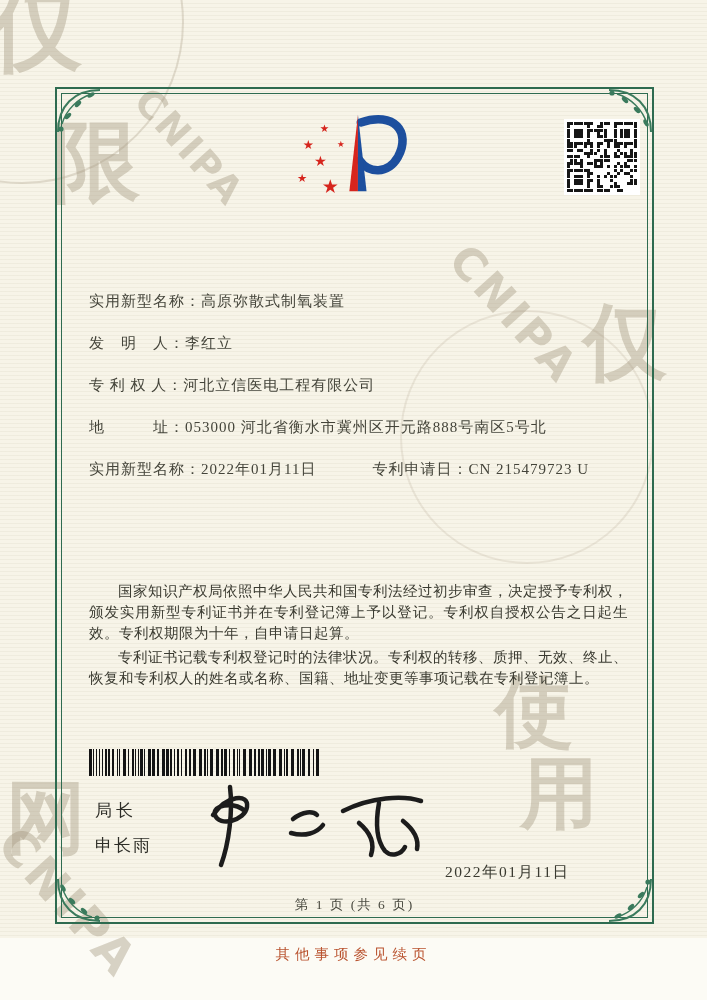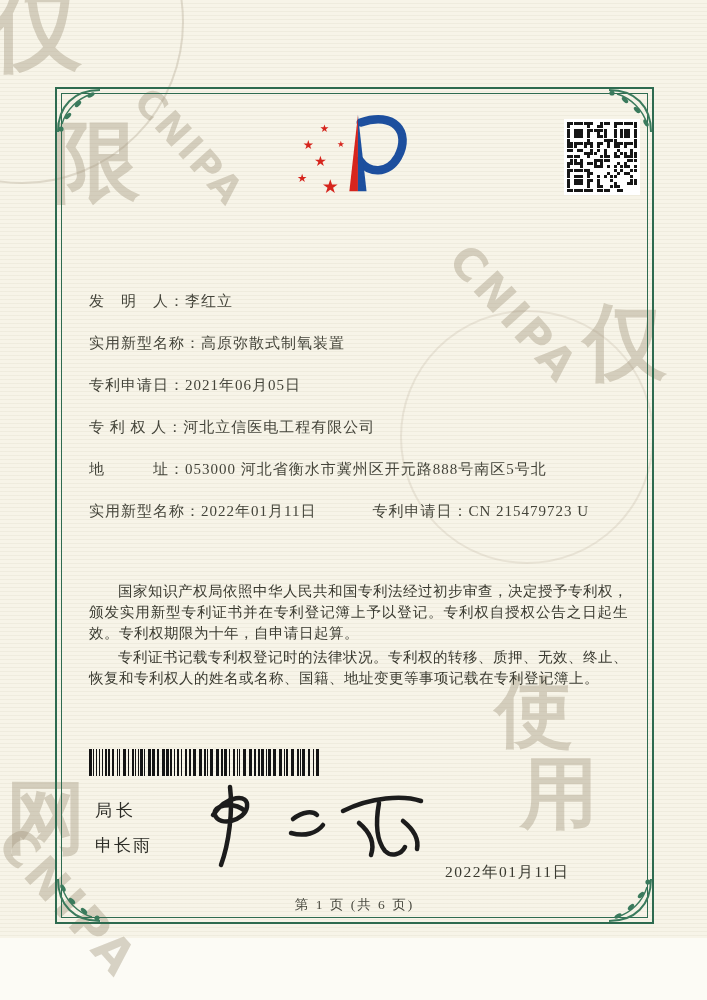--- a/index.html
+++ b/index.html
@@ -380,27 +380,24 @@
           <i style="left:36.7px;top:66.7px"></i>
           <i style="left:40.0px;top:66.7px"></i>
           <i style="left:50.0px;top:66.7px"></i>
           <i style="left:53.3px;top:66.7px"></i>
         </div>
       </div>
 
 
     <div class="fields">
       <div class="field-row">
+        <span class="fl">实用新型名称：</span><span class="fv">高原弥散式制氧装置</span>
+      </div>
+      <div class="field-row">
         <span class="fl">发　明　人：</span><span class="fv">李红立</span>
-      </div>
-      <div class="field-row">
-        <span class="fl">实用新型名称：</span><span class="fv">高原弥散式制氧装置</span>
-      </div>
-      <div class="field-row">
-        <span class="fl">专利申请日：</span><span class="fv">2021年06月05日</span>
       </div>
       <div class="field-row">
         <span class="fl">专 利 权 人：</span><span class="fv">河北立信医电工程有限公司</span>
       </div>
       <div class="field-row">
         <span class="fl">地　　　址：</span><span class="fv">053000 河北省衡水市冀州区开元路888号南区5号北</span>
       </div>
       <div class="field-row grant-row">
         <span><span class="fl">实用新型名称：</span><span class="fv">2022年01月11日</span></span>
         <span class="grant-right"><span class="fl">专利申请日：</span><span class="fv">CN 215479723 U</span></span>
@@ -485,13 +482,14 @@
         <path d="M204,22 C200,44 202,60 210,70 C216,76 226,74 230,66"></path>
         <path d="M184,42 C196,52 200,62 196,74"></path>
         <path d="M228,40 C238,48 244,58 242,68"></path>
       </svg>
     </div>
 
     <div class="issue-date">2022年01月11日</div>
     <div class="page-info">第 1 页 (共 6 页)</div>
   </div>
 
+  <div class="continuation">其他事项参见续页</div>
 </div>
 
 </body></html>

